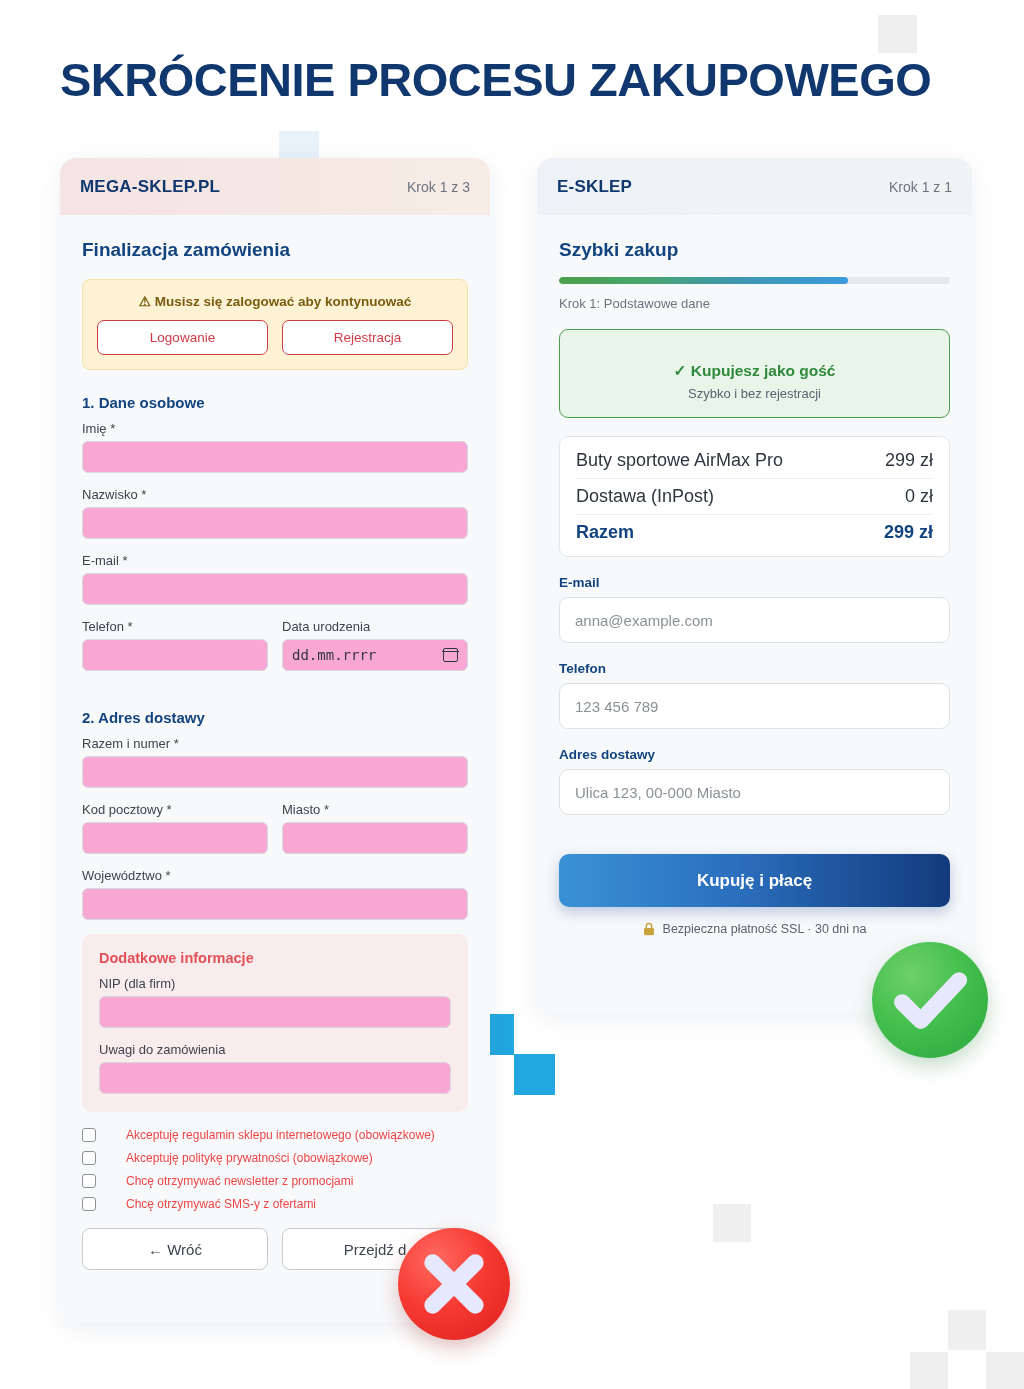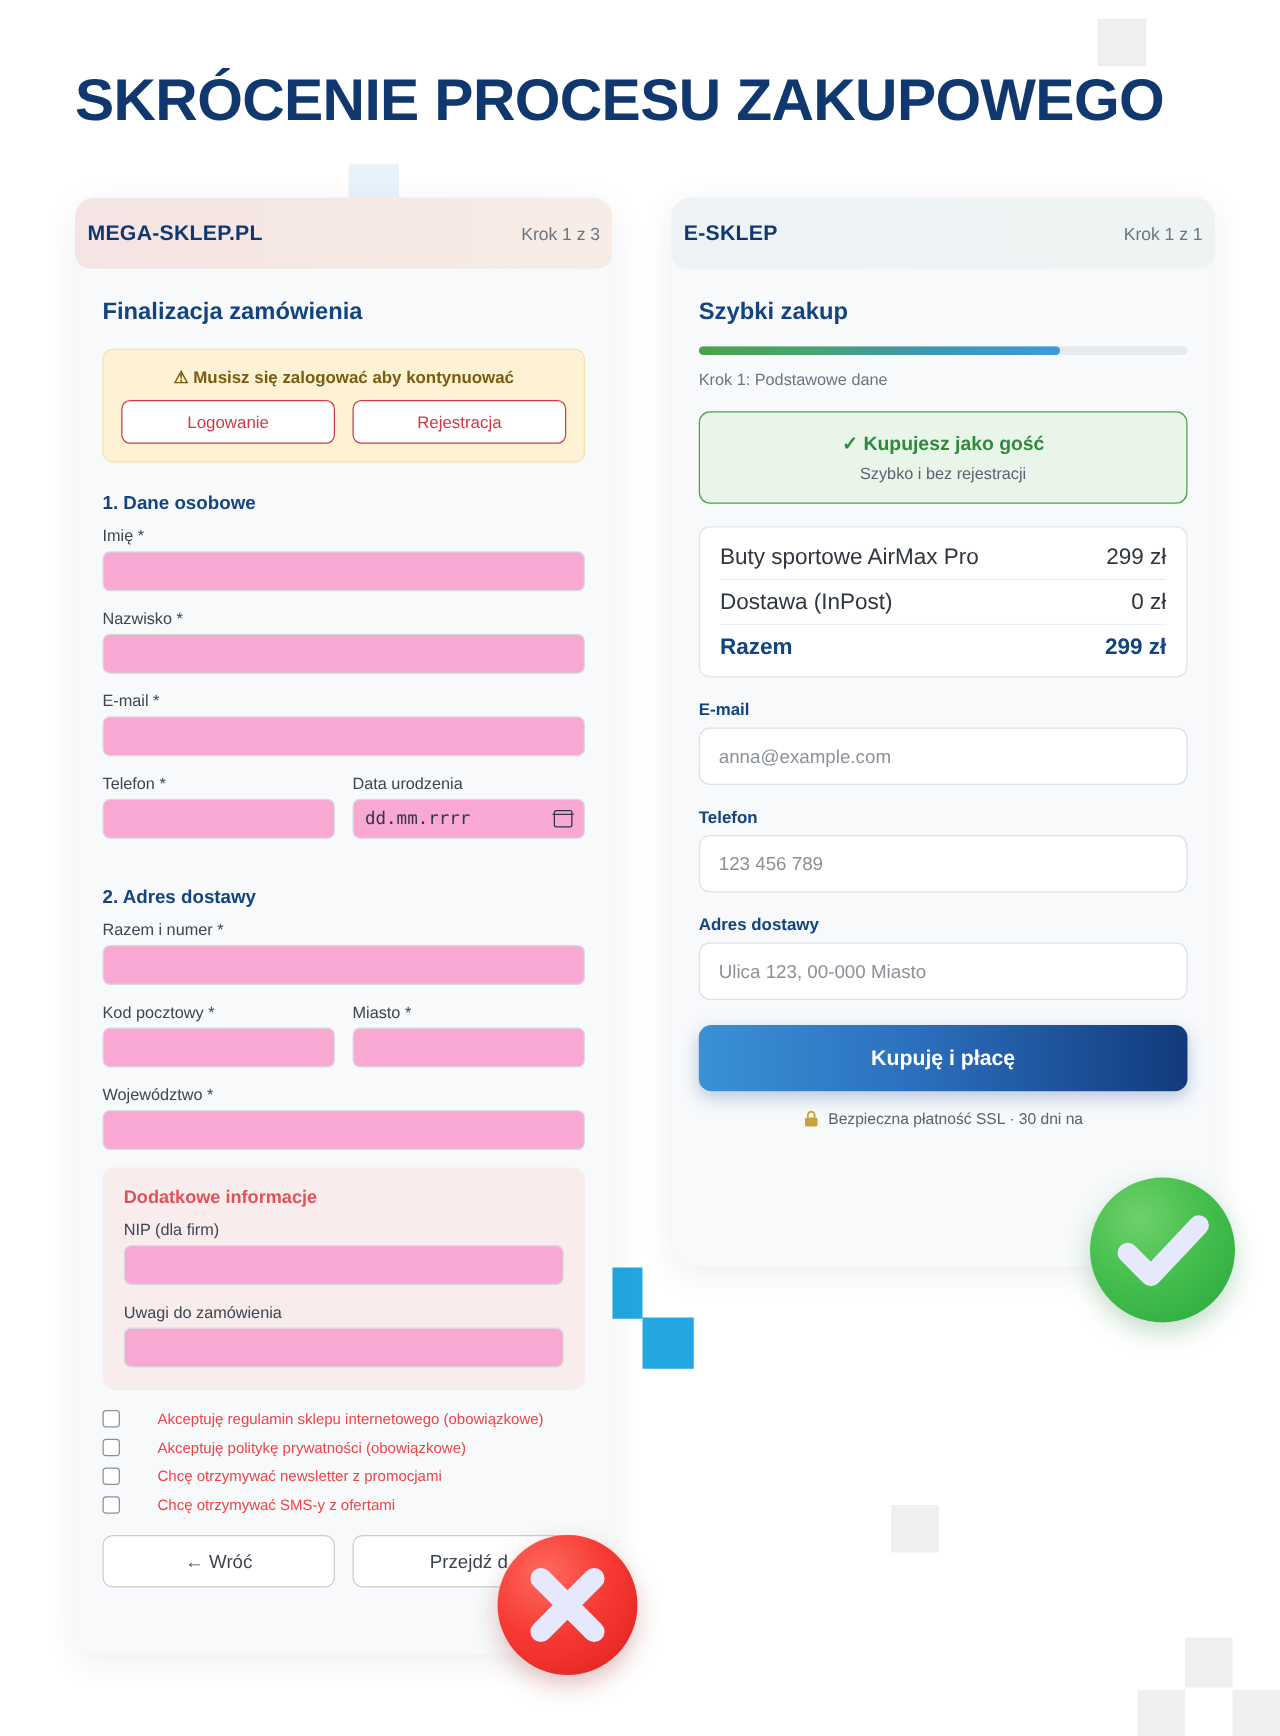--- a/index.html
+++ b/index.html
@@ -32,21 +32,21 @@
     background:#f7f9fb;
     box-shadow:0 6px 26px rgba(20,40,80,.07);
   }
   .card-right{
     left:537px;top:158px;width:435px;height:855px;
     background:#f7f9fb;
     box-shadow:0 6px 26px rgba(20,40,80,.07);
   }
   .card-head{
     height:57px;display:flex;align-items:center;justify-content:space-between;
-    padding:0 10px;box-sizing:border-box;border-radius:12px;
+    padding:0 20px;box-sizing:border-box;
   }
   .head-left{background:linear-gradient(90deg,#f4e4e3 0%, #f6e9e4 60%, #f7ece6 100%);}
   .head-right{background:linear-gradient(90deg,#eef2f6 0%, #eef4f4 100%);}
   .brand{font-size:17px;font-weight:bold;color:#10386f;letter-spacing:.2px;}
   .step{font-size:14px;color:#6c7480;}
 
   .card-body{padding:0 22px;box-sizing:border-box;}
 
   .h2{font-size:19px;font-weight:bold;color:#12447f;margin:24px 0 0 0;}
 
@@ -102,21 +102,21 @@
   }
 
   
   .pbar{margin-top:16px;height:7px;border-radius:4px;background:#e6eaee;overflow:hidden;}
   .pbar-fill{height:100%;width:74%;border-radius:4px;
     background:linear-gradient(90deg,#4ba14a 0%, #48a46e 30%, #3f97b0 62%, #3b9bdd 100%);}
   .pstep{font-size:13px;color:#6c7480;margin-top:12px;}
 
   .guest{
     margin-top:18px;background:#eaf5ea;border:1.6px solid #4da04e;border-radius:9px;
-    padding:16px 10px 16px 10px;text-align:center;box-sizing:border-box;
+    padding:32px 10px 16px 10px;text-align:center;box-sizing:border-box;
   }
   .guest-t{font-size:15.5px;font-weight:bold;color:#2f8a3d;}
   .guest-s{font-size:13px;color:#5a6270;margin-top:6px;}
 
   .summary{
     margin-top:18px;background:#fff;border:1px solid #e2e6ea;border-radius:9px;
     padding:6px 16px;box-sizing:border-box;
   }
   .srow{display:flex;justify-content:space-between;align-items:center;height:35px;
     border-bottom:1px solid #eceff2;font-size:18px;color:#2f3640;}
@@ -124,21 +124,21 @@
   .srow.total{font-weight:bold;color:#12447f;}
 
   .rl{font-size:13.5px;font-weight:bold;color:#12447f;margin:18px 0 7px 0;}
   .ri{
     height:46px;background:#fff;border:1px solid #dde2e7;border-radius:9px;
     display:flex;align-items:center;padding:0 15px;box-sizing:border-box;
     font-size:15px;color:#8b9199;
   }
 
   .cta{
-    margin-top:20px;height:53px;border-radius:10px;
+    margin-top:39px;height:53px;border-radius:10px;
     background:linear-gradient(90deg,#3a91d6 0%, #2b6fbd 45%, #123a7c 100%);
     display:flex;align-items:center;justify-content:center;
     color:#fff;font-size:17px;font-weight:bold;
     box-shadow:0 5px 14px rgba(25,70,140,.28);
   }
   .secure{
     margin-top:15px;display:flex;justify-content:center;gap:8px;
     font-size:12.5px;color:#5a6270;
   }
 

